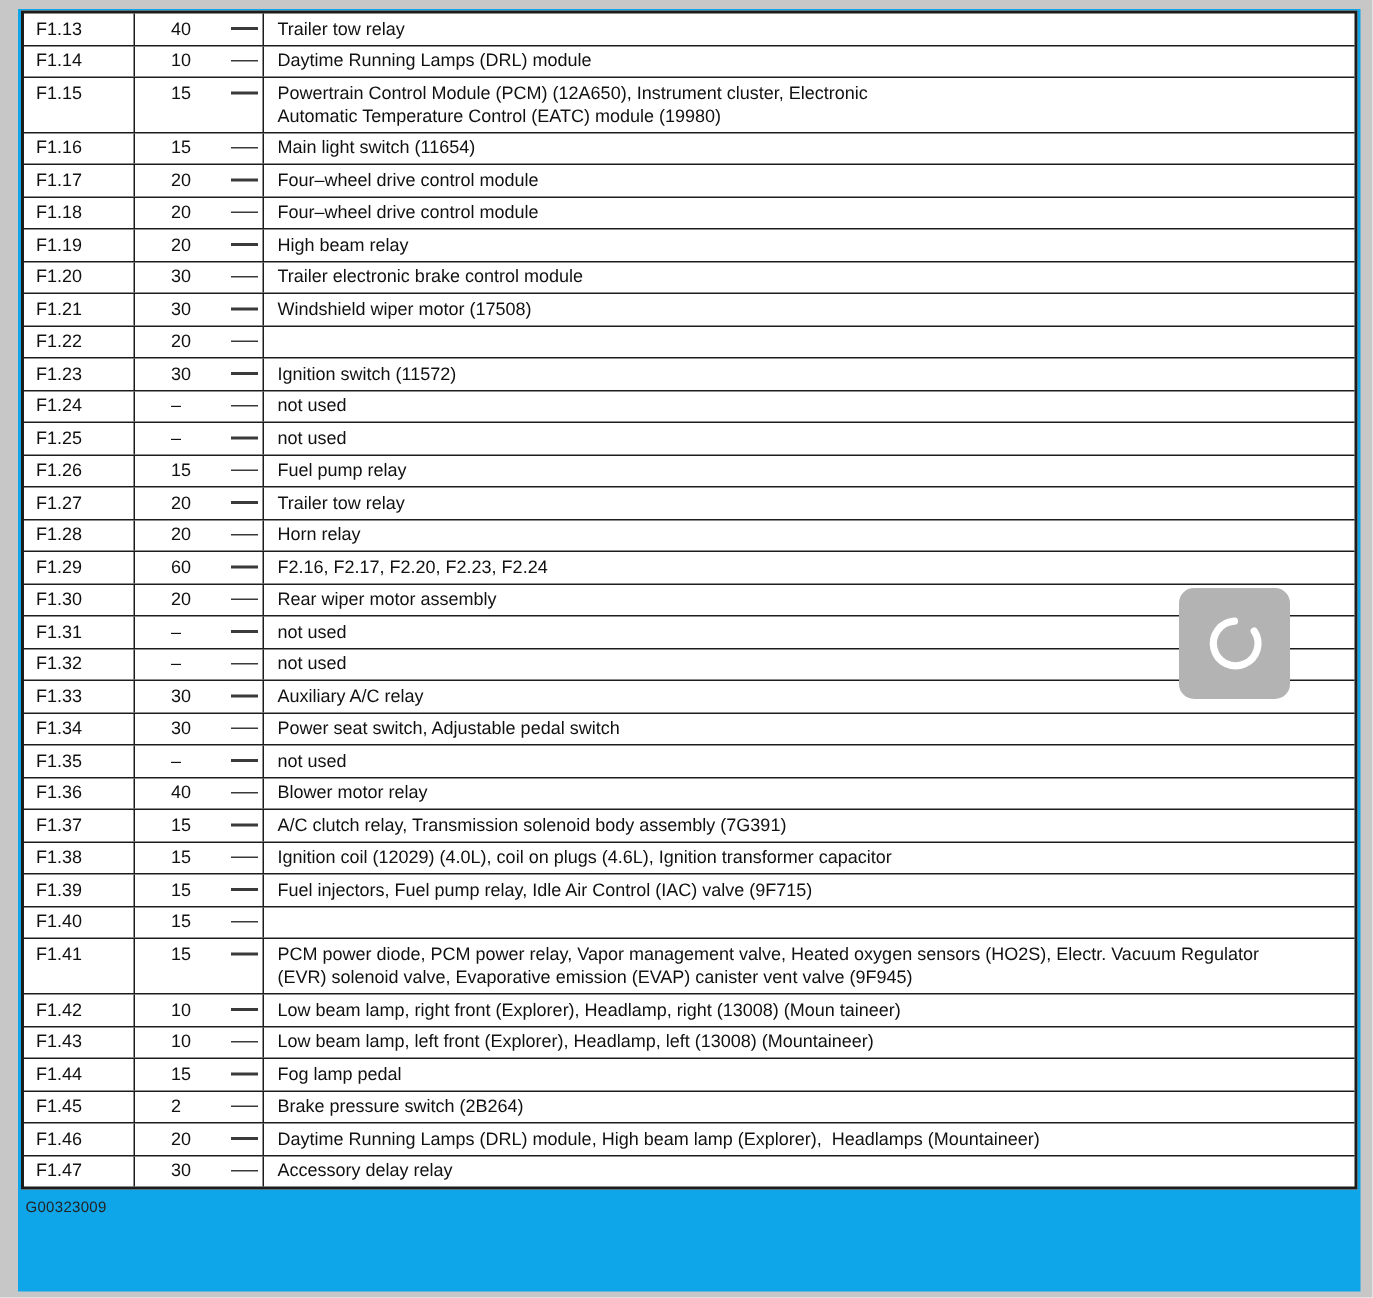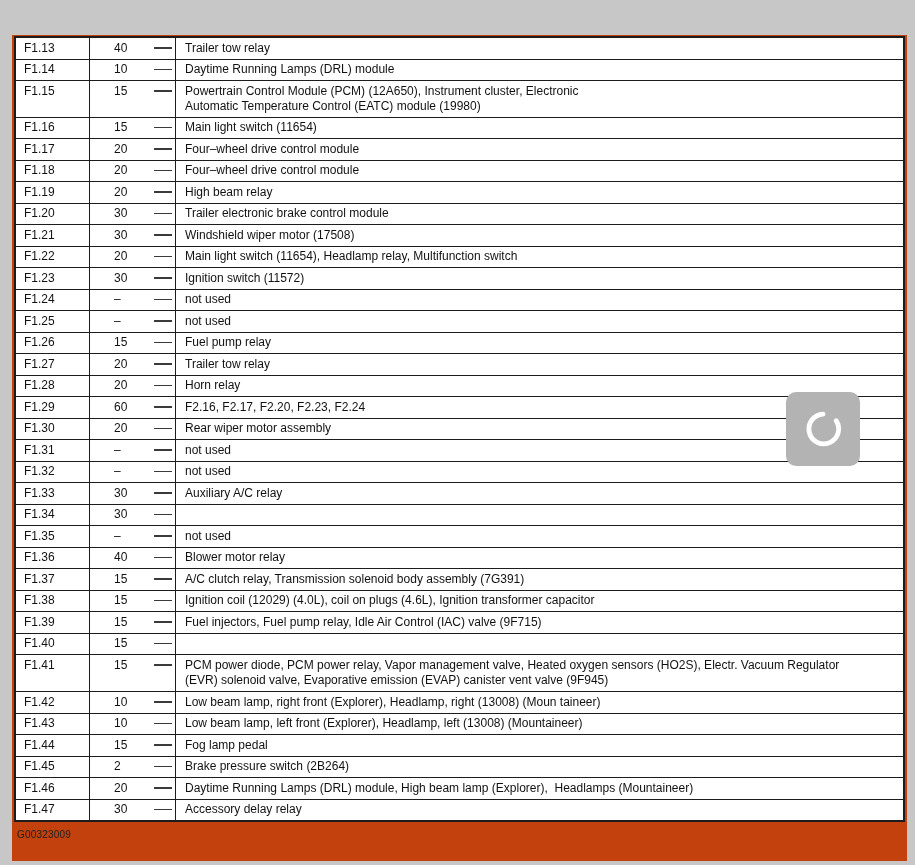--- a/index.html
+++ b/index.html
@@ -6,22 +6,21 @@
   body {
     width: 915px; height: 865px;
     background: #c7c7c7;
     position: relative;
     font-family: "Liberation Sans", sans-serif;
     overflow: hidden;
   }
   .page {
     position: absolute;
     left: 12px; top: 6px; right: 8px; bottom: 4px;
-    background: #c2410c;
-    margin-top: 29px;
+    background: #0ea5e9;
   }
   .fuse-table {
     margin: 1px 2px 0 2px;
     border: 2px solid #1c1c1c;
     background: #ffffff;
   }
   .tr {
     display: grid;
     grid-template-columns: 74px 86px 1fr;
     border-top: 1.5px solid #1c1c1c;
@@ -178,21 +177,20 @@
   </div>
 
   <div class="tr">
     <div class="td c1">
       <span>F1.22</span>
     </div>
     <div class="td c2">
       <span>20</span>
       <span class="tick"></span>
     </div>
-    <div class="td c3">Main light switch (11654), Headlamp relay, Multifunction switch</div>
   </div>
 
   <div class="tr">
     <div class="td c1">
       <span>F1.23</span>
     </div>
     <div class="td c2">
       <span>30</span>
       <span class="tick"></span>
     </div>
@@ -310,20 +308,21 @@
   </div>
 
   <div class="tr">
     <div class="td c1">
       <span>F1.34</span>
     </div>
     <div class="td c2">
       <span>30</span>
       <span class="tick"></span>
     </div>
+    <div class="td c3">Power seat switch, Adjustable pedal switch</div>
   </div>
 
   <div class="tr">
     <div class="td c1">
       <span>F1.35</span>
     </div>
     <div class="td c2">
       <span>–</span>
       <span class="tick"></span>
     </div>

